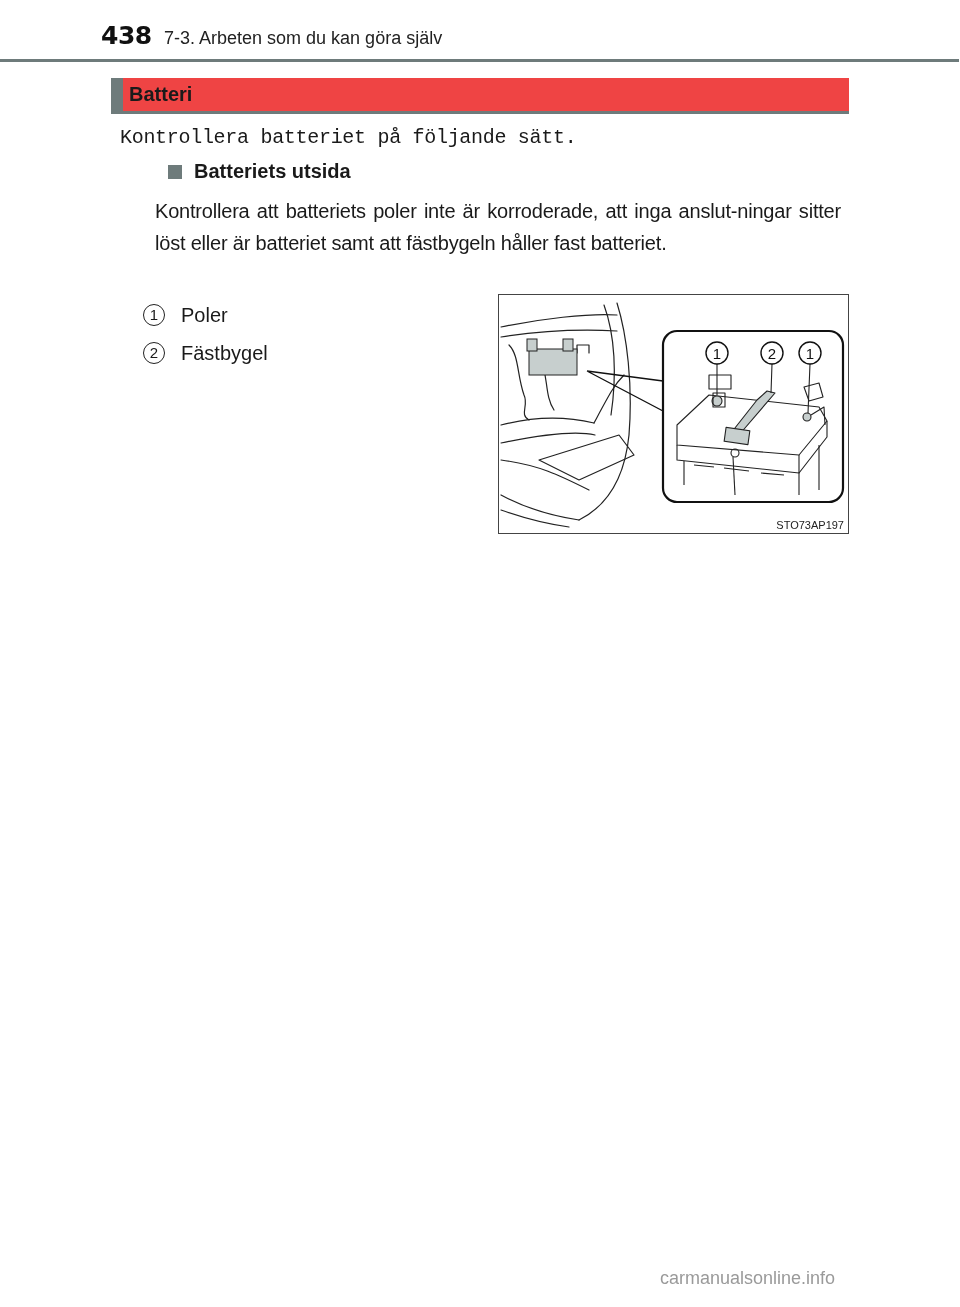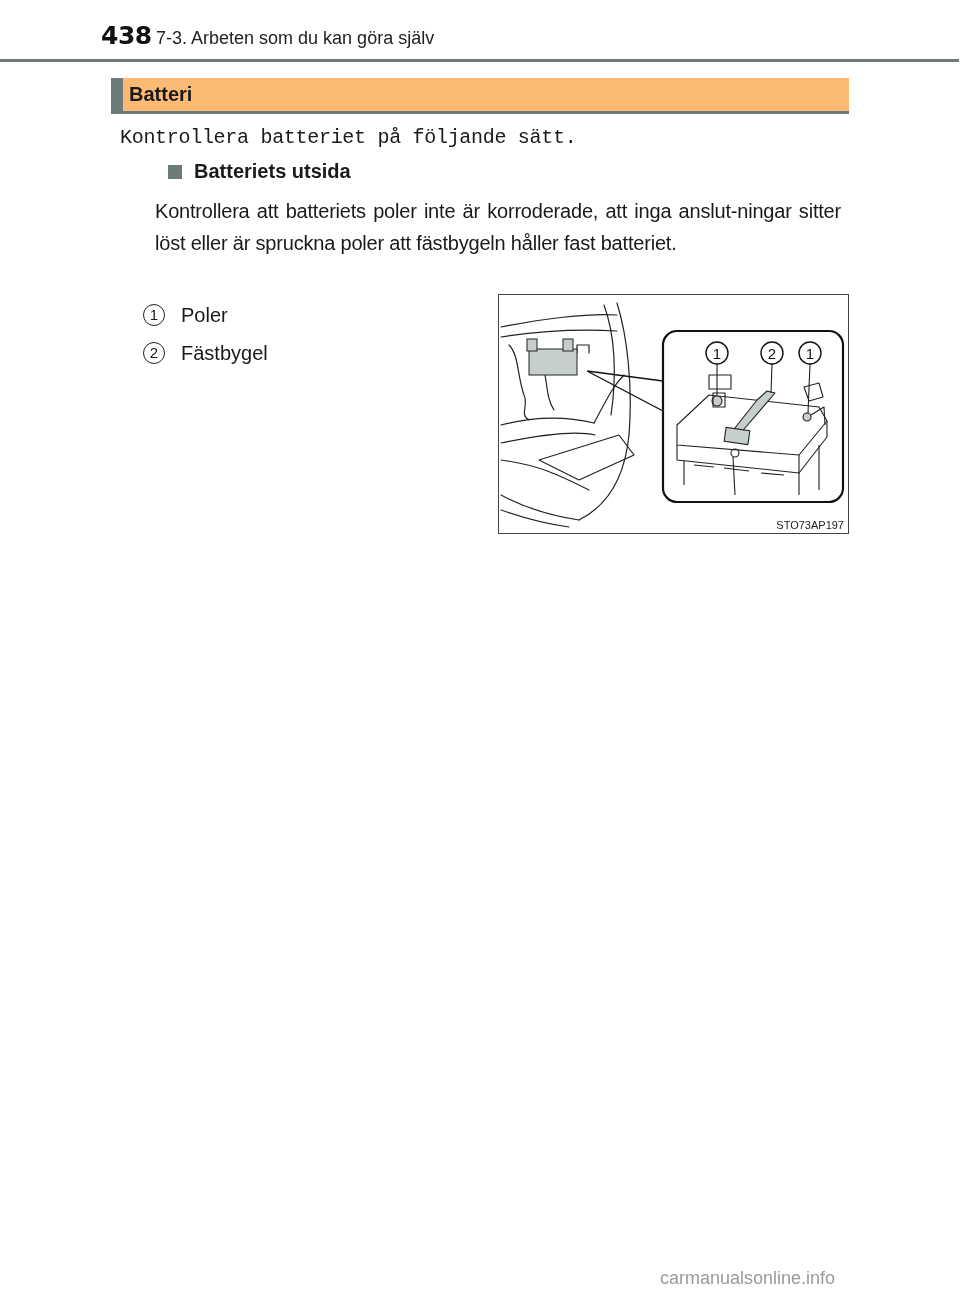--- a/index.html
+++ b/index.html
@@ -1,23 +1,23 @@
 <!DOCTYPE html>
 <html><head>
 <meta charset="utf-8">
 <style>
   html, body { margin: 0; padding: 0; background: #ffffff; }
   body { width: 960px; height: 1307px; position: relative; overflow: hidden;
          font-family: "Liberation Sans", sans-serif; color: #1a1a1a; }
   .page-num { position: absolute; left: 79px; top: 21px; font-size: 25px; font-weight: bold;
               font-family: "DejaVu Sans", sans-serif; letter-spacing: -0.5px; color: #111; margin-left: 22px; }
-  .chapter { position: absolute; left: 156px; top: 28px; font-size: 18px; color: #222; }
+  .chapter { position: absolute; left: 164px; top: 28px; font-size: 18px; color: #222; }
   .top-rule { position: absolute; left: 0; top: 59px; width: 959px; height: 3px; background: #6e7b7b; }
   .section-bar { position: absolute; left: 111px; top: 78px; width: 738px; height: 33px;
-                 background: #fdba74; border-bottom: 3px solid #6e7b7b; }
+                 background: #ef4444; border-bottom: 3px solid #6e7b7b; }
   .section-bar .accent { position: absolute; left: 0; top: 0; width: 12px; height: 36px; background: #6e7b7b; }
   .section-title { position: absolute; left: 18px; top: 5px; font-size: 20px; font-weight: bold; color: #1a1a1a; }
   .intro { position: absolute; left: 120px; top: 126px; font-size: 20px; font-family: Liberation Mono, monospace; letter-spacing: -0.3px; }
   .subhead { position: absolute; left: 128px; top: 160px; font-size: 20px; font-weight: bold; display: flex; align-items: center; margin-left: 40px; }
   .subhead .sq { display: inline-block; width: 14px; height: 14px; background: #6e7b7b; margin-right: 12px; }
   .body-para { position: absolute; left: 155px; top: 195px; width: 686px; font-size: 20px;
                line-height: 32px; text-align: justify; letter-spacing: -0.2px; }
   .legend { position: absolute; left: 143px; top: 296px; font-size: 20px; }
   .legend-item { display: flex; align-items: center; height: 38px; }
   .circ { display: inline-block; width: 20px; height: 20px; border: 1.5px solid #222; border-radius: 50%;
@@ -40,21 +40,21 @@
   <div class="section-title">Batteri</div>
 </div>
 
 <div class="intro">Kontrollera batteriet på följande sätt.</div>
 
 <div class="subhead">
   <span class="sq"></span>
   <span>Batteriets utsida</span>
 </div>
 
-<div class="body-para">Kontrollera att batteriets poler inte är korroderade, att inga anslut-ningar sitter löst eller är spruckna poler att fästbygeln håller fast batteriet.</div>
+<div class="body-para">Kontrollera att batteriets poler inte är korroderade, att inga anslut-ningar sitter löst eller är batteriet samt att fästbygeln håller fast batteriet.</div>
 
 <div class="legend">
   <div class="legend-item">
     <span class="circ">1</span>
     <span>Poler</span>
   </div>
   <div class="legend-item">
     <span class="circ">2</span>
     <span>Fästbygel</span>
   </div>

